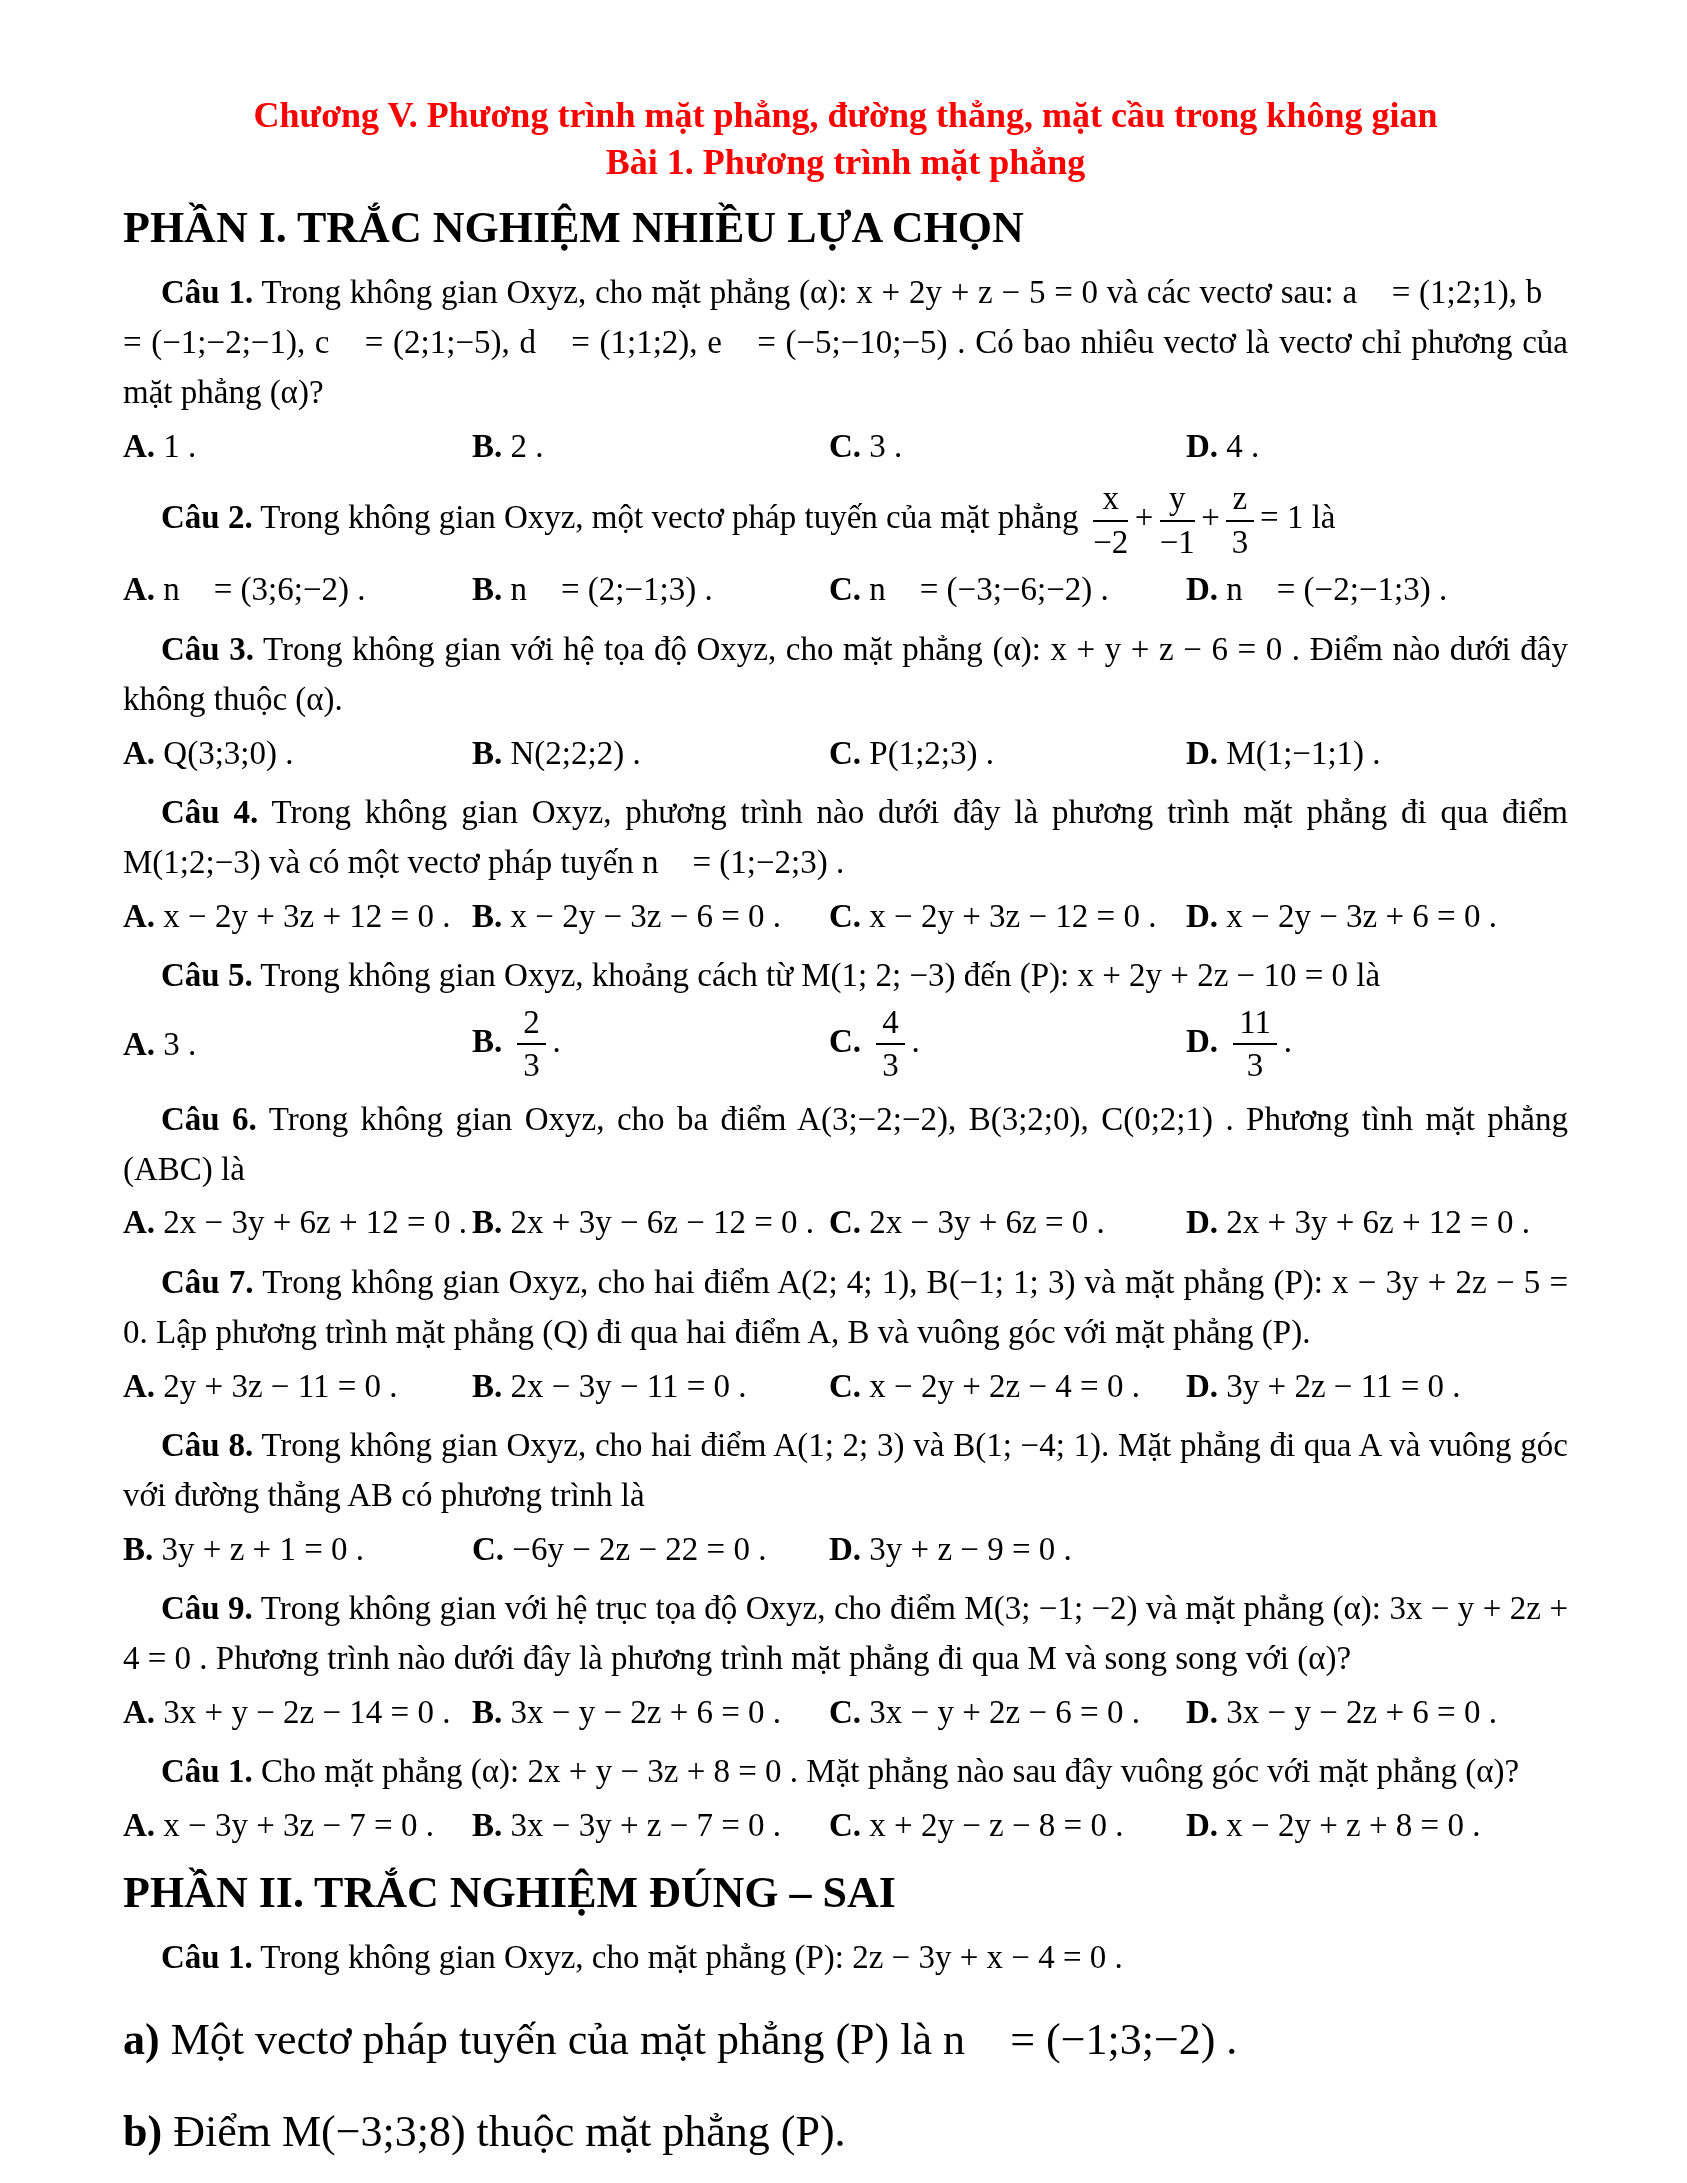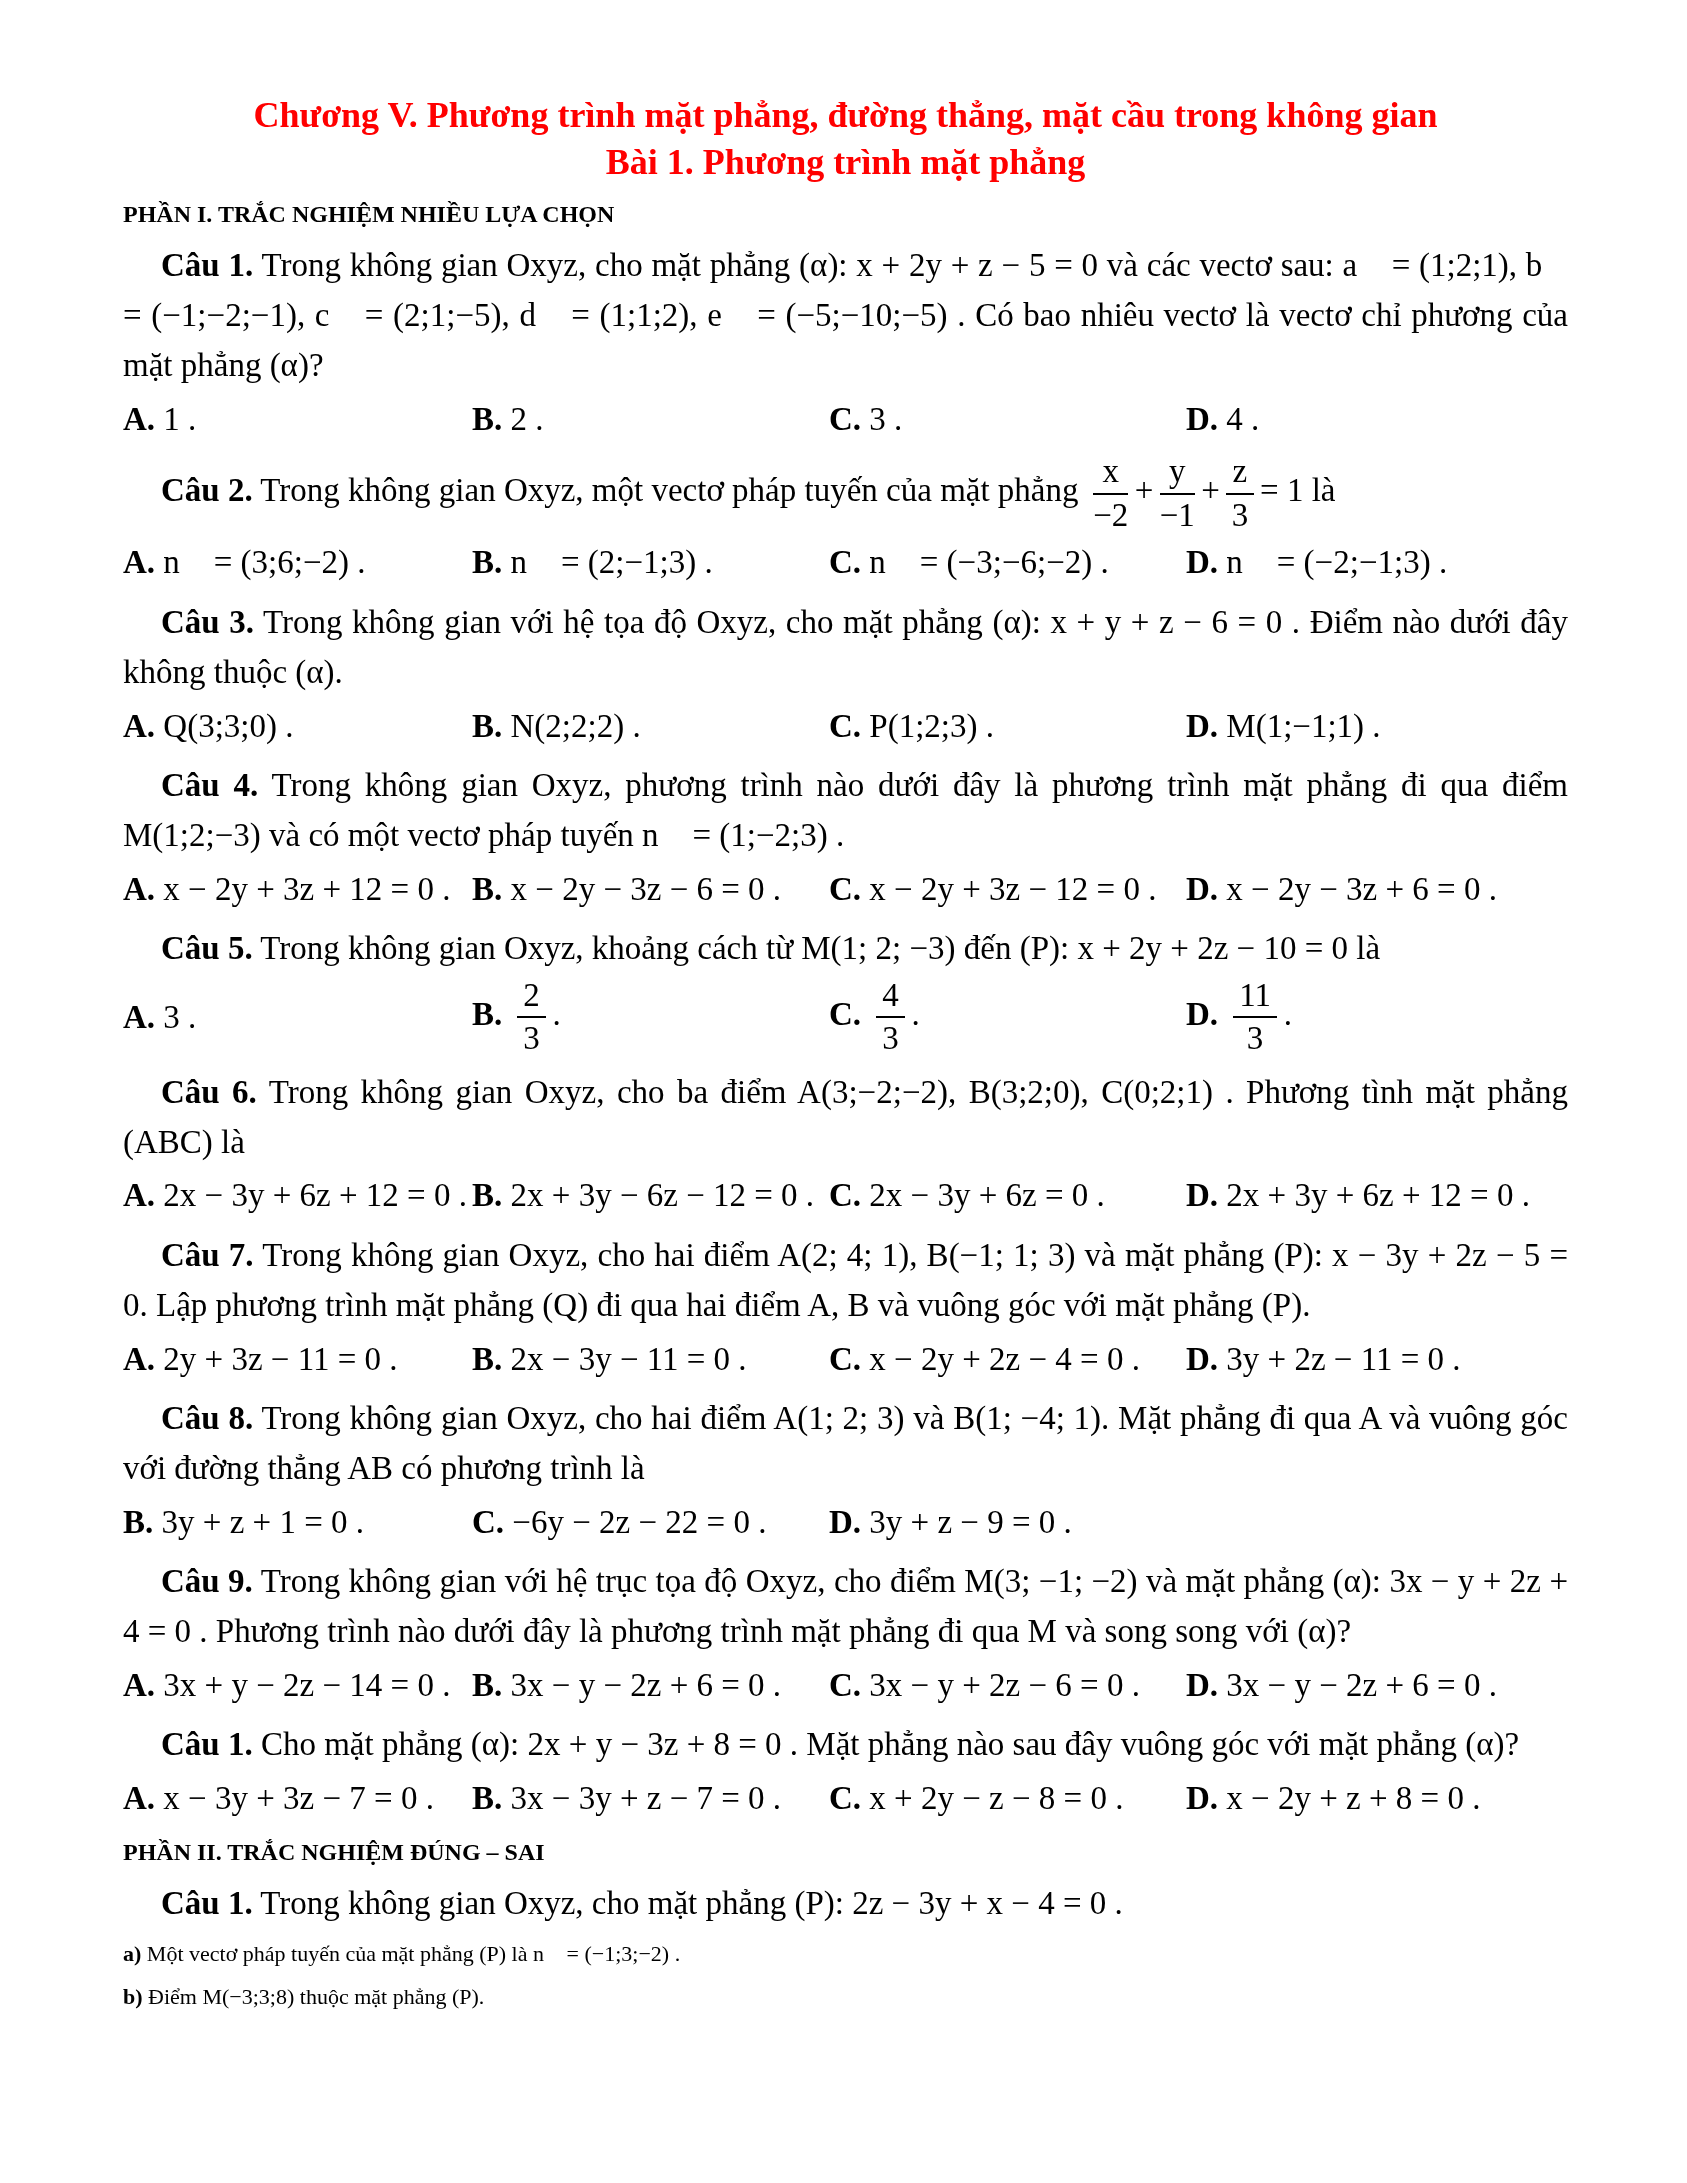--- a/index.html
+++ b/index.html
@@ -2,30 +2,30 @@
 <html style="font-size:12.7px"><head>
 <meta charset="utf-8">
 <style>
   html,body{margin:0;padding:0;}
   body{
     width:1687px;height:2183px;overflow:hidden;background:#ffffff;color:#000;
     font-family:"Liberation Serif","DejaVu Serif",serif;
   }
   .page{box-sizing:border-box;width:1687px;height:2183px;padding:92px 119px 0 123px;}
   .doc-title{color:#ff0000;font-weight:bold;text-align:center;font-size:36px;line-height:1.3;margin:0;}
-  .section-heading{font-weight:bold;font-size:24px;line-height:1.35;margin:12.7px 0 3.2px;}
+  .section-heading{font-weight:bold;font-size:44px;line-height:1.35;margin:12.7px 0 3.2px;}
   .stem{font-size:33px;line-height:1.52;text-align:justify;margin:9.5px 0 3.2px;}
   .qlabel{font-weight:bold;margin-left:38px;}
   .options{display:grid;grid-template-columns:349px 357px 357px auto;font-size:33px;line-height:1.52;margin:3.2px 0 8px;align-items:center;}
   .opt{white-space:nowrap;}
   .opt-label{font-weight:bold;}
   .mfrac{display:inline-block;vertical-align:middle;text-align:center;padding:0 6.4px;line-height:1.12;font-size:33px;}
   .mfrac .num{display:block;border-bottom:2.4px solid #000;padding:0 6.4px 2.4px;}
   .mfrac .den{display:block;padding-top:2.4px;}
-  .statement{font-size:22px;line-height:1.55;text-align:justify;margin:9px 0;}
+  .statement{font-size:44px;line-height:1.55;text-align:justify;margin:24px 0;}
   .slabel{font-weight:bold;}
 </style>
 </head>
 <body>
 
 <div class="page">
 
   <h1 class="doc-title">Chương V. Phương trình mặt phẳng, đường thẳng, mặt cầu trong không gian</h1>
   <h1 class="doc-title">Bài 1. Phương trình mặt phẳng</h1>
 

